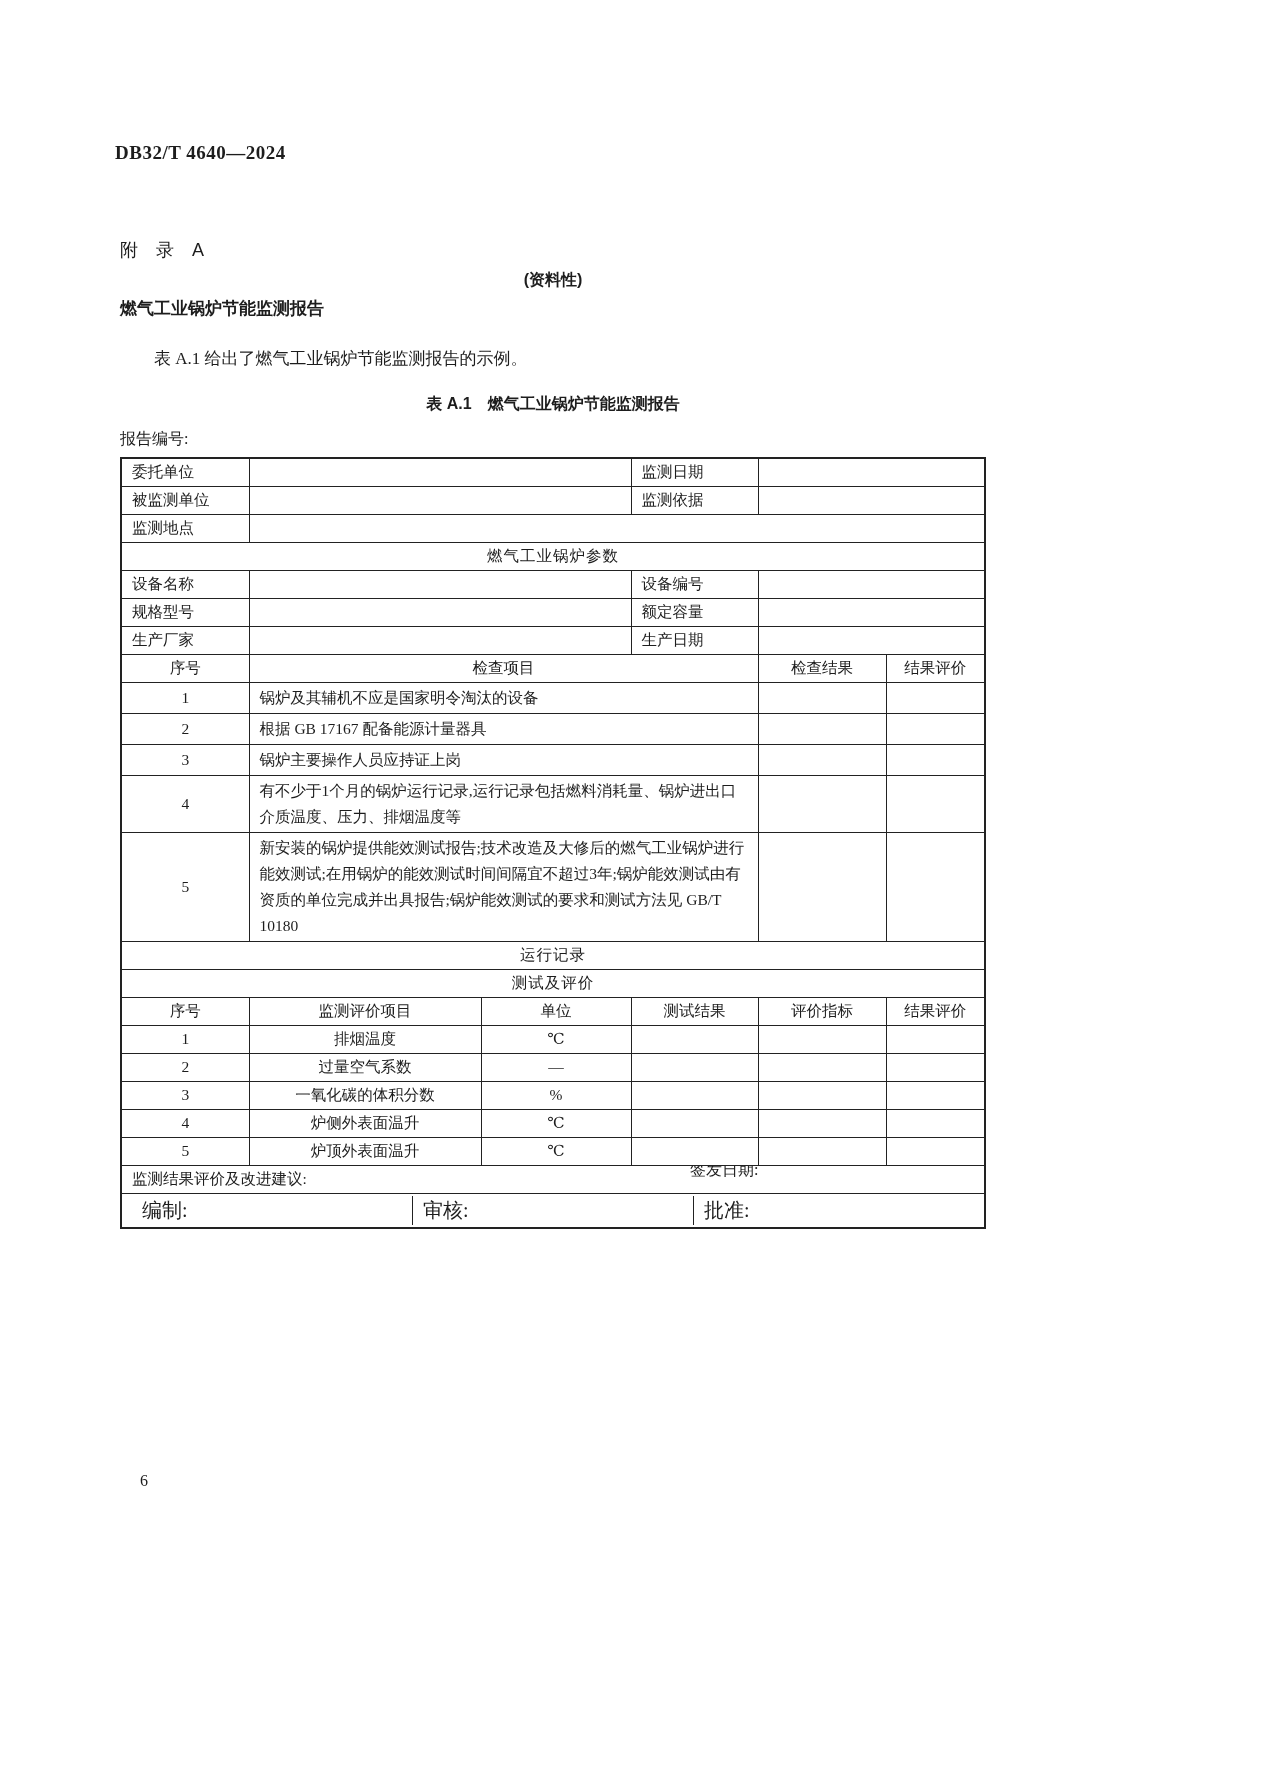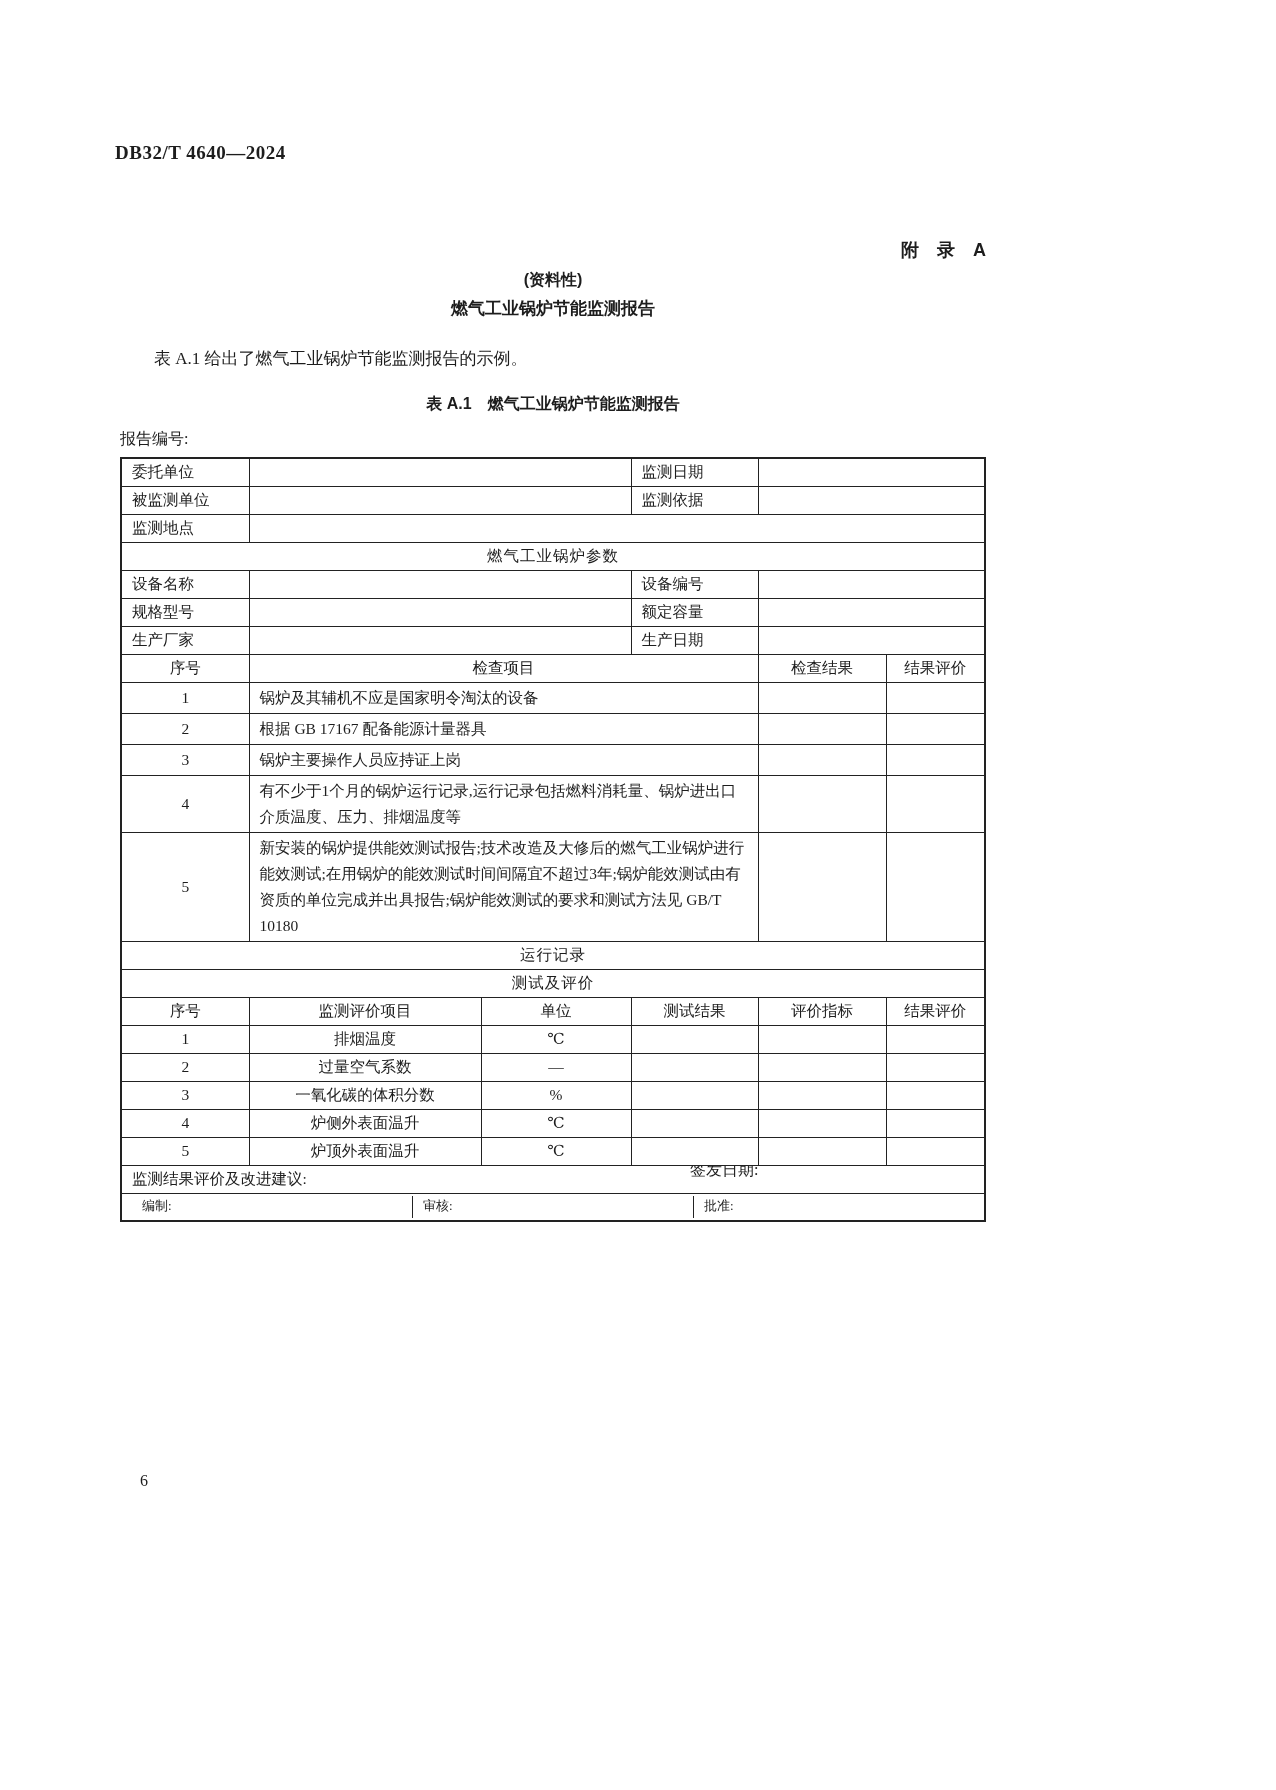--- a/index.html
+++ b/index.html
@@ -12,29 +12,29 @@
     font-family:"Liberation Serif","DejaVu Serif",serif;
     overflow:hidden;
   }
   .doc-number{
     position:absolute; left:115px; top:142px;
     font-size:19px; font-weight:bold; letter-spacing:.5px;
     font-family:"Liberation Serif","DejaVu Serif",serif;
   }
   .content{ position:absolute; left:120px; top:238px; width:866px; }
   .appendix-title{
-    text-align:right; font-size:18px; font-weight:bold; white-space:pre;
+    text-align:left; font-size:18px; font-weight:normal; white-space:pre;
     font-family:"Liberation Sans","DejaVu Sans",sans-serif;
   }
   .appendix-subtitle{
     text-align:center; font-size:16px; font-weight:bold; margin-top:8px;
     font-family:"Liberation Sans","DejaVu Sans",sans-serif;
   }
   .appendix-name{
-    text-align:center; font-size:17px; font-weight:bold; margin-top:6px;
+    font-size:17px; font-weight:bold; margin-top:6px;
     font-family:"Liberation Sans","DejaVu Sans",sans-serif;
   }
   .intro{ margin-top:27px; font-size:17px; text-indent:34px; }
   .table-caption{
     margin-top:24px; text-align:center; font-size:16px; font-weight:bold; white-space:pre;
     font-family:"Liberation Sans","DejaVu Sans",sans-serif;
   }
   .report-no{ margin-top:14px; font-size:16px; }
 
   table.report{
@@ -57,21 +57,21 @@
   td.tight{ text-align:center; padding:2px 3px; }
   td.h54{ height:54px; }
   td.h106{ height:106px; }
   td.conclusion{
     height:152px; vertical-align:top; position:relative;
     padding:8px 10px;
   }
   .signer{ position:absolute; left:568px; bottom:8px; line-height:31px; font-size:16px; }
   td.footrow{ padding:0; height:32px; }
   .foot-flex{ display:flex; width:100%; height:100%; }
-  .foot-cell{ flex:1; padding:1px 10px; font-size:13px; }
+  .foot-cell{ flex:1; padding:1px 10px; font-size:20px; }
   .foot-cell + .foot-cell{ border-left:1px solid #222; }
   .page-number{ position:absolute; left:140px; top:1472px; font-size:16px; }
 </style>
 </head>
 <body>
 
 <div class="page">
 
   <div class="doc-number">DB32/T 4640—2024</div>
 

